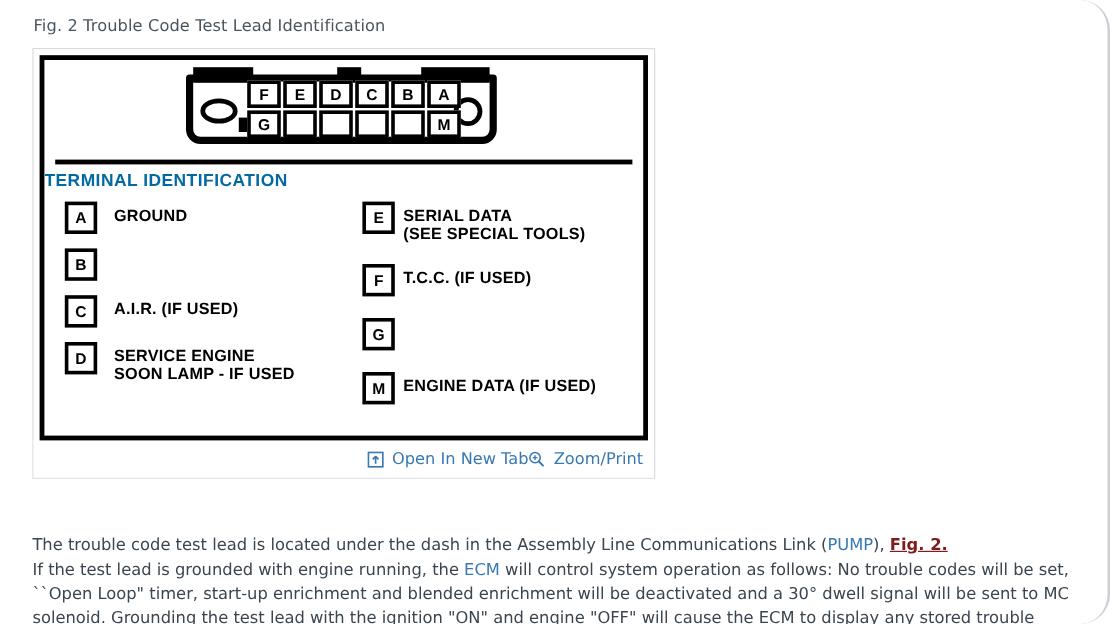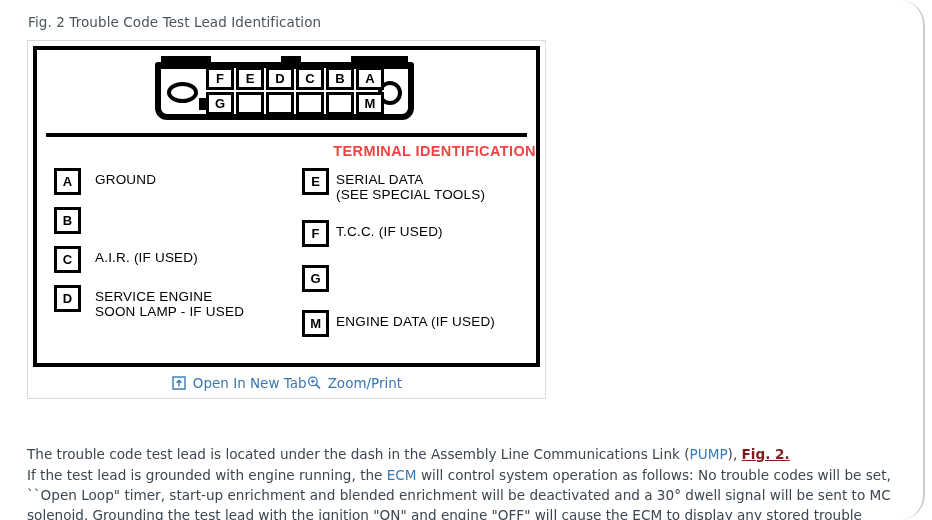--- a/index.html
+++ b/index.html
@@ -152,26 +152,26 @@
     top: 83px;
     width: 481px;
     height: 4px;
     background: #000;
   }
   .terminal-heading {
     position: absolute;
     left: 0;
     top: 93px;
     width: 100%;
-    text-align: right;
+    text-align: left;
     font-family: "Liberation Sans", sans-serif;
     font-weight: bold;
     font-size: 14.5px;
     letter-spacing: .4px;
-    color: #ef4444;
+    color: #0369a1;
   }
 
   
   .legend {
     position: absolute;
     left: 0;
     top: 118px;
     width: 100%;
     display: flex;
   }
@@ -200,37 +200,37 @@
     font-weight: bold;
     font-size: 13px;
     color: #000;
     display: flex;
     align-items: center;
     justify-content: center;
     line-height: 1;
   }
   .term-label {
     font-family: "Liberation Sans", sans-serif;
-    font-weight: normal;
+    font-weight: bold;
     font-size: 13.5px;
     color: #000;
     line-height: 1.12;
     white-space: pre-line;
     padding-top: 4px;
     padding-left: 14px;
     letter-spacing: .2px;
   }
   .legend-col.right .term-label { padding-left: 7px; }
   .legend-item.indent .term-label { }
 
   
   .fig-toolbar {
     display: flex;
     align-items: center;
-    justify-content: center;
+    justify-content: flex-end;
     height: 30px;
     padding: 0 9px 0 10px;
     background: #ffffff;
     border-top: 1px solid #ffffff;
   }
   .tool-link {
     display: flex;
     align-items: center;
     gap: 7px;
     color: #3878b4;

